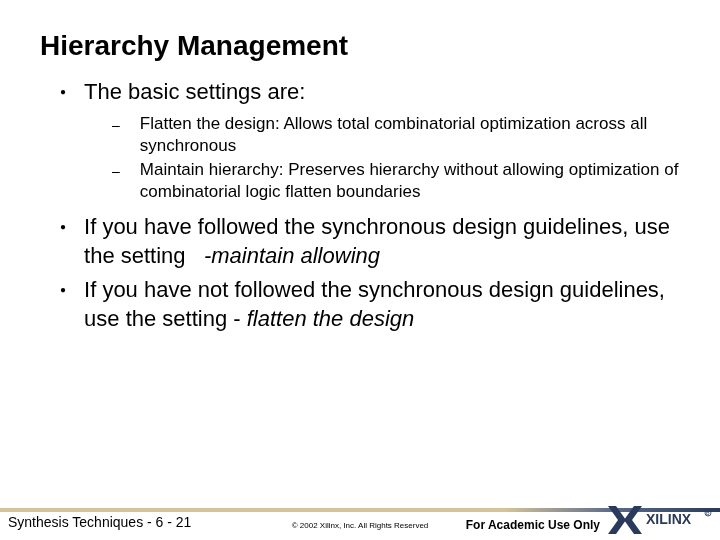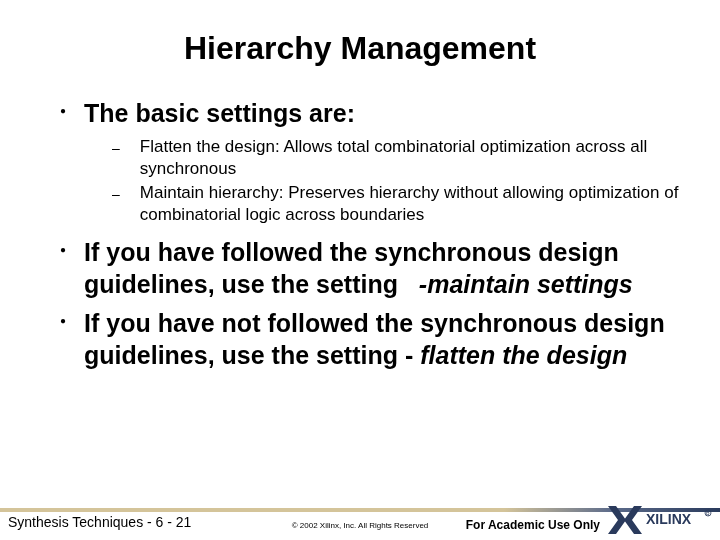--- a/index.html
+++ b/index.html
@@ -9,48 +9,46 @@
     background: #fff;
     position: relative;
   }
   .slide {
     width: 720px;
     height: 540px;
     position: relative;
     padding: 20px 40px 0 40px;
   }
   .title {
-    font-size: 32px;
+    font-size: 28px;
     font-weight: bold;
-    text-align: center;
     margin-top: 10px;
-    margin-bottom: 30px;
+    margin-bottom: 16px;
     font-family: Arial, sans-serif;
     color: #000;
   }
   .content {
     padding-left: 20px;
   }
   .bullet-row {
     display: flex;
     align-items: flex-start;
     margin-bottom: 6px;
   }
   .bullet-dot {
     font-size: 10px;
     margin-right: 18px;
     margin-top: 8px;
     color: #000;
     flex-shrink: 0;
   }
   .bullet-text {
-    font-size: 25px;
+    font-size: 22px;
     line-height: 1.3;
     color: #000;
-    font-weight: bold;
   }
   .sub-list {
     margin-left: 52px;
     margin-bottom: 10px;
   }
   .sub-row {
     display: flex;
     align-items: flex-start;
     margin-bottom: 2px;
   }
@@ -130,27 +128,27 @@
       <span class="bullet-text">The basic settings are:</span>
     </div>
 
     <div class="sub-list">
       <div class="sub-row">
         <span class="sub-dash">–</span>
         <span class="sub-text">Flatten the design: Allows total combinatorial optimization across all synchronous</span>
       </div>
       <div class="sub-row">
         <span class="sub-dash">–</span>
-        <span class="sub-text">Maintain hierarchy: Preserves hierarchy without allowing optimization of combinatorial logic across boundaries</span>
+        <span class="sub-text">Maintain hierarchy: Preserves hierarchy without allowing optimization of combinatorial logic flatten boundaries</span>
       </div>
     </div>
 
     <div class="bullet-row">
       <span class="bullet-dot">●</span>
-      <span class="bullet-text"><span>If you have followed the synchronous design guidelines, use the setting&nbsp;&nbsp;&nbsp;</span><span class="italic">-maintain settings</span></span>
+      <span class="bullet-text"><span>If you have followed the synchronous design guidelines, use the setting&nbsp;&nbsp;&nbsp;</span><span class="italic">-maintain allowing</span></span>
     </div>
 
     <div class="bullet-row">
       <span class="bullet-dot">●</span>
       <span class="bullet-text"><span>If you have not followed the synchronous design guidelines, use the setting - </span><span class="italic">flatten the design</span></span>
     </div>
 
   </div>
 
   <div class="footer">

